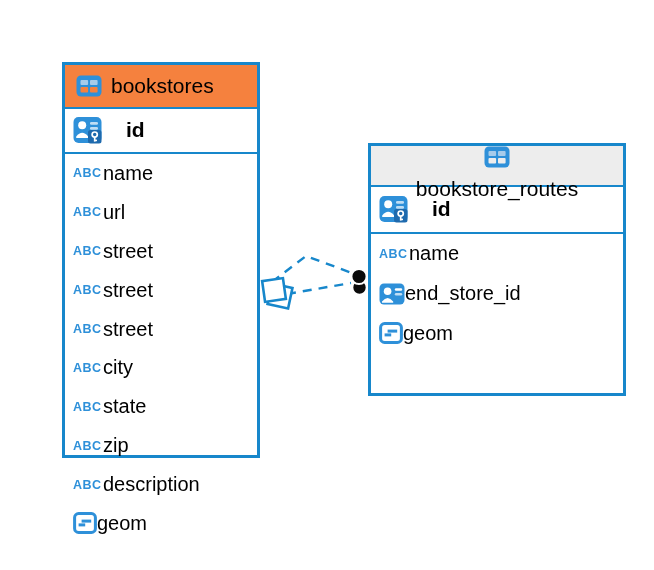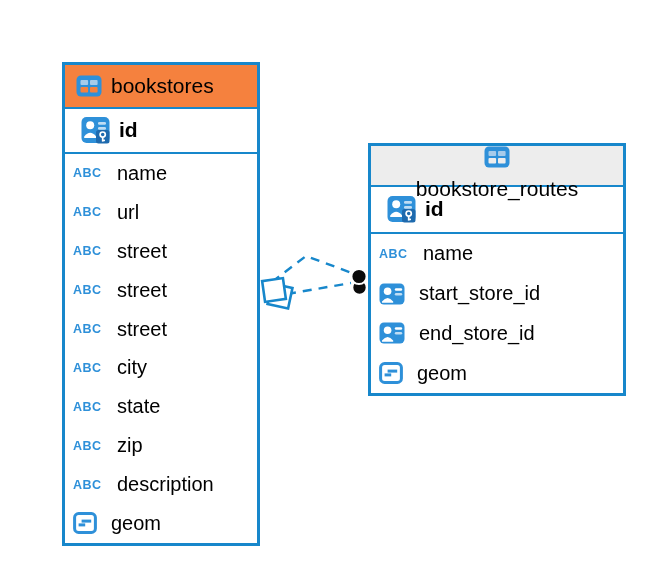--- a/index.html
+++ b/index.html
@@ -16,41 +16,41 @@
     font-family:"Liberation Sans",sans-serif;color:#000;
     position:relative;overflow:hidden;
   }
   .canvas{position:absolute;inset:0;}
 
   
   .entity{
     position:absolute;background:#fff;border:3px solid var(--blue);
     display:flex;flex-direction:column;
   }
-  .entity-left{left:62px;top:62px;width:198px;height:484px;}
+  .entity-left{left:62px;top:62px;width:198px;height:396px;}
   .entity-right{left:368px;top:143px;width:258px;height:253px;}
 
   .t-header{
     display:flex;align-items:center;gap:9px;padding:0 11px;
     border-bottom:2.5px solid var(--blue);
     font-size:21px;font-weight:400;flex:0 0 auto;
   }
   .hdr-orange{background:var(--orange);height:43.5px;--hole-color:var(--orange);}
   .hdr-gray{background:var(--gray);height:40.5px;flex-direction:column;--hole-color:var(--gray);}
 
   .pk-row{
-    display:flex;align-items:center;gap:9px;padding:0 16px;
+    display:flex;align-items:center;gap:24px;padding:0 8px;
     border-bottom:2.5px solid var(--blue);
     font-size:21px;font-weight:700;flex:0 0 auto;
   }
   .entity-left .pk-row{height:45.5px;}
   .entity-right .pk-row{height:47.5px;}
 
   .col-row{
-    display:flex;align-items:center;gap:14px;padding:0 8px;
+    display:flex;align-items:center;gap:0;padding:0 8px;
     font-size:20px;font-weight:400;flex:0 0 auto;
   }
   .entity-left .col-row{height:38.9px;}
   .entity-right .col-row{height:39.75px;}
 
   .ic{flex:0 0 auto;display:inline-flex;align-items:center;justify-content:center;}
   .abc{
     width:30px;font-size:12.5px;font-weight:700;letter-spacing:0.5px;
     color:var(--icon-blue);justify-content:flex-start;
   }
@@ -187,28 +187,20 @@
     <div class="col-row">
       <span class="ic abc">ABC</span>
       <span class="label">name</span>
     </div>
     <div class="col-row">
       <span class="ic">
         <svg width="26" height="22">
             <use href="#sym-fk"></use>
           </svg>
       </span>
-      <span class="label">start_store_id</span>
-    </div>
-    <div class="col-row">
-      <span class="ic">
-        <svg width="26" height="22">
-            <use href="#sym-fk"></use>
-          </svg>
-      </span>
       <span class="label">end_store_id</span>
     </div>
     <div class="col-row">
       <span class="ic">
         <svg width="24" height="22">
             <use href="#sym-geom"></use>
           </svg>
       </span>
       <span class="label">geom</span>
     </div>

